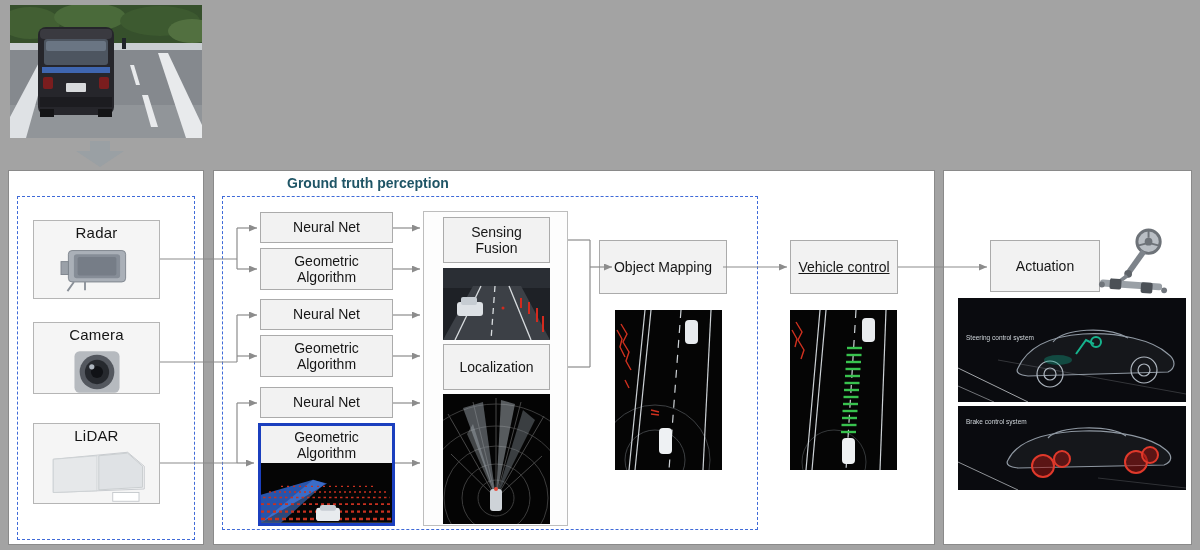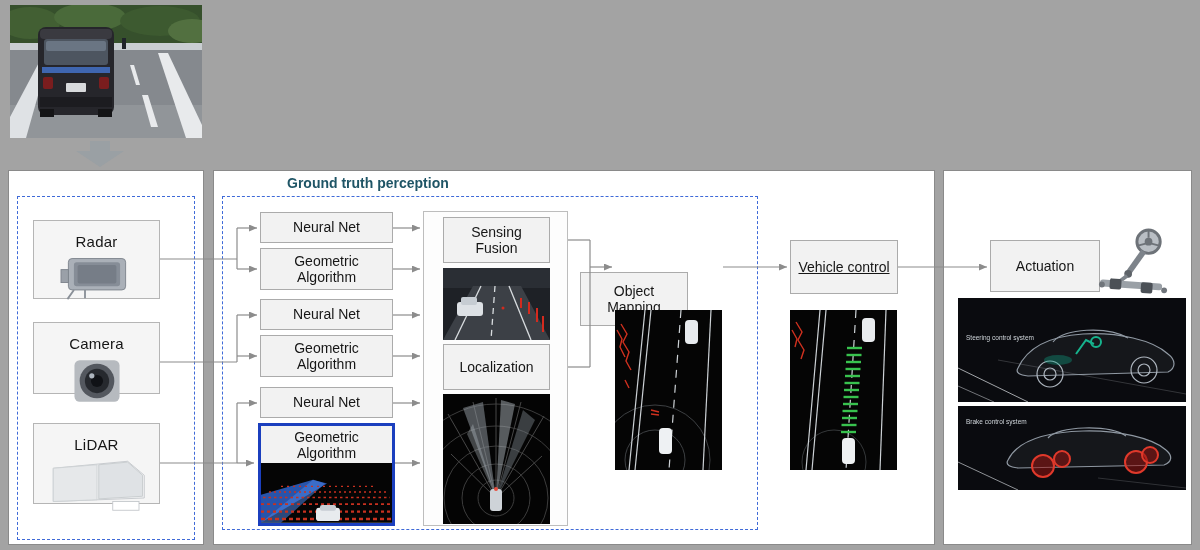--- a/index.html
+++ b/index.html
@@ -12,21 +12,21 @@
 
   .down-arrow { position:absolute; left:76px; top:141px; width:48px; height:26px; }
   .down-arrow svg { display:block; width:100%; height:100%; }
 
   .panel { position:absolute; border:1px solid #8a8a8a; background:#ffffff; }
   .dashed { position:absolute; border:1px dashed #3f6ad8; }
 
   .gt-label { position:absolute; left:287px; top:175px; font-size:14px; font-weight:bold; color:#1f5566; }
 
   .sensor { position:absolute; width:127px; background:#f5f5f5; border:1px solid #b5b5b5;
-            display:flex; flex-direction:column; align-items:center; padding-top:12px; }
+            display:flex; flex-direction:column; align-items:center; padding-top:3px; }
   .sensor-label { font-size:15px; color:#151515; letter-spacing:.2px; }
   .sensor-icon { flex:1; width:100%; display:flex; align-items:center; justify-content:center; padding:3px 6px 5px; }
   .sensor-icon svg { max-width:100%; max-height:100%; }
 
   .block { position:absolute; background:#f2f2f2; border:1px solid #ababab;
            display:flex; align-items:center; justify-content:center; text-align:center;
            font-size:14px; color:#161616; line-height:1.15; padding:2px 6px; }
   .wrap-any { overflow-wrap:anywhere; }
 
   .ga3 { position:absolute; left:258px; top:423px; width:137px; height:103px;
@@ -212,21 +212,21 @@
       </g>
       <polygon points="53,104 20,14 40,8" fill="#8d949b" opacity="0.55"></polygon>
       <polygon points="53,104 58,6 72,10" fill="#aab1b8" opacity="0.5"></polygon>
       <polygon points="53,104 80,16 92,26" fill="#7d848b" opacity="0.45"></polygon>
       <polygon points="53,104 30,30 24,40" fill="#b8bfc6" opacity="0.35"></polygon>
       <rect x="47" y="95" width="12" height="22" rx="3" fill="#ced3d8"></rect>
       <circle cx="53" cy="95" r="2" fill="#e84d3d"></circle>
     </svg>
   </div>
 
-  <div class="block" style="left:580px; top:240px; width:108px; height:54px;margin-top:32px;">Object Mapping</div>
+  <div class="block" style="left:599px; top:240px; width:128px; height:54px;">Object Mapping</div>
 
   <div class="img-box" style="left:615px; top:310px; width:107px; height:160px;">
     <svg viewBox="0 0 107 160" preserveAspectRatio="none">
       <rect width="107" height="160" fill="#050505"></rect>
       <g stroke="#6a6f74" stroke-width="0.8" fill="none" opacity="0.7">
         <circle cx="40" cy="150" r="30"></circle>
           <circle cx="40" cy="150" r="55"></circle>
       </g>
       <g stroke="#cdd2d6" stroke-width="1.2" fill="none">
         <path d="M30,0 L14,160"></path>

